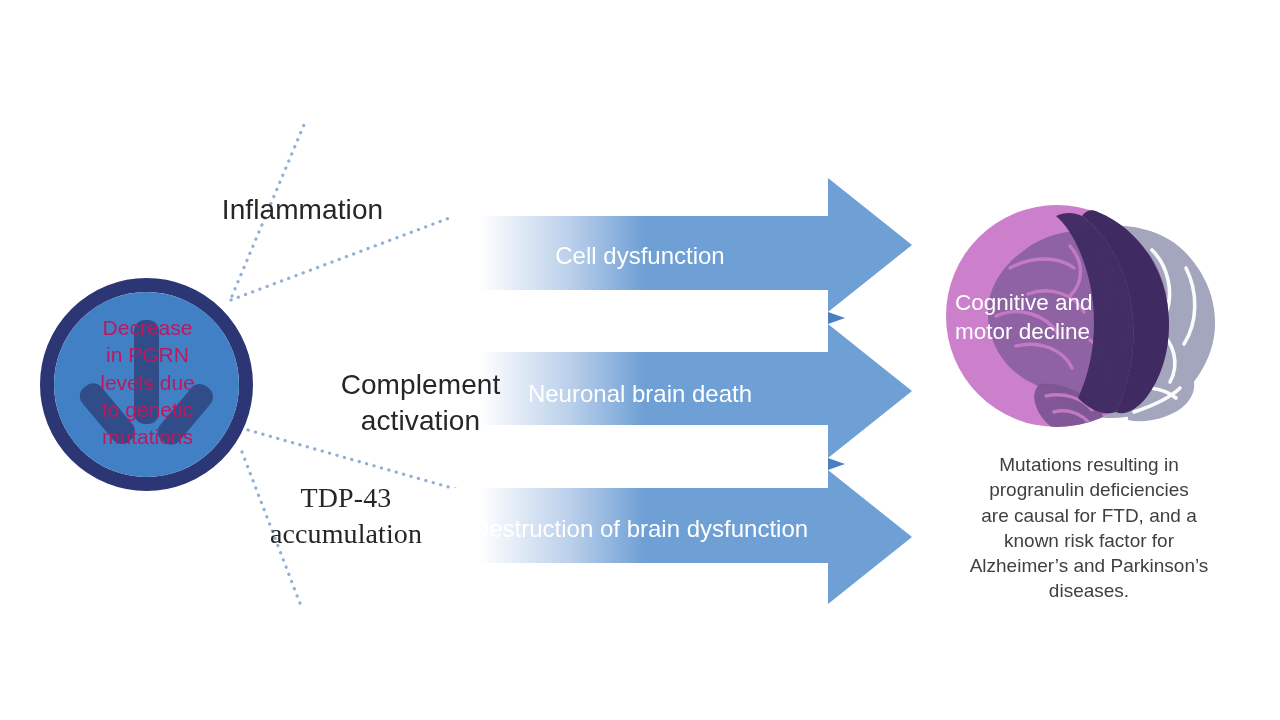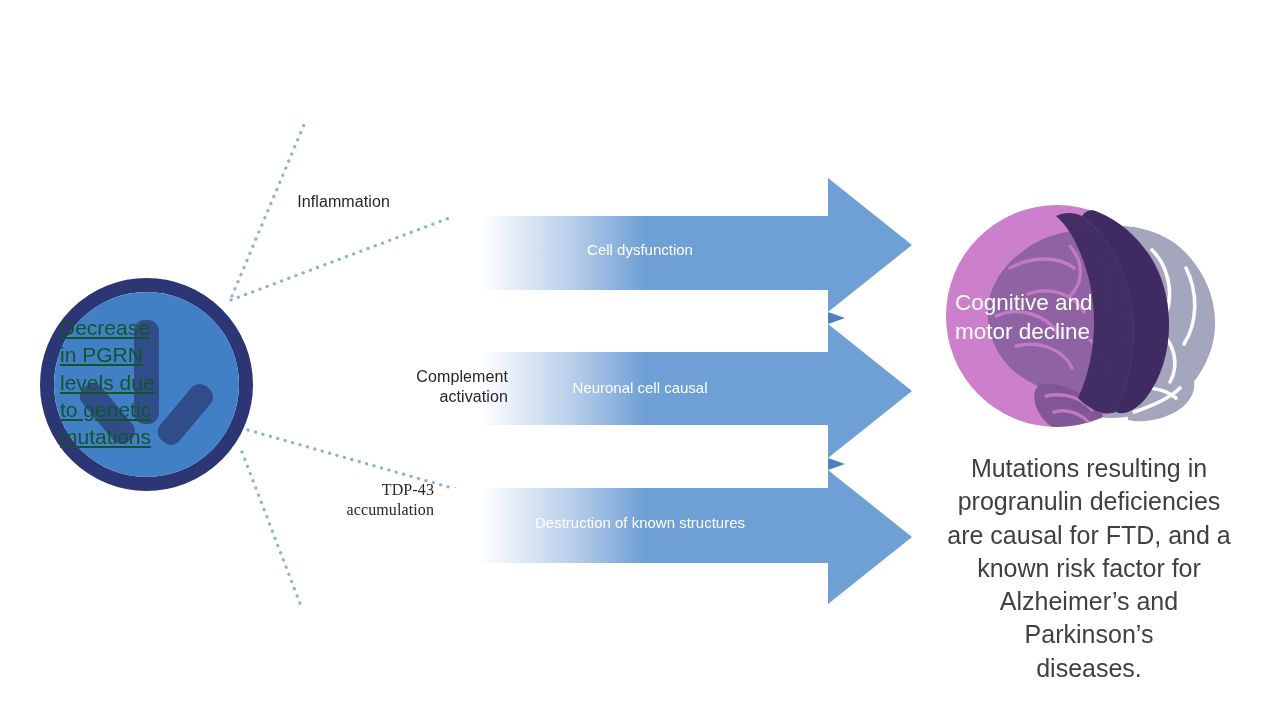--- a/index.html
+++ b/index.html
@@ -12,54 +12,54 @@
   }
   #stage{position:relative;width:1280px;height:720px;background:#fff;}
 
   
   #art{position:absolute;left:0;top:0;width:1280px;height:720px;}
 
   
   .lbl{
     position:absolute;
     color:#262626;
-    font-size:16px;
+    font-size:28px;
     line-height:1.28;
-    text-align:right;
+    text-align:center;
     white-space:pre-line;
     letter-spacing:.1px;
   }
   .arrow-txt{
     position:absolute;
     color:#ffffff;
-    font-size:15px;
+    font-size:24px;
     line-height:1.25;
     text-align:center;
     white-space:nowrap;
   }
   .circle-txt{
     position:absolute;
-    color:#14532d;
+    color:#be185d;
     font-size:21px;
     line-height:1.3;
-    white-space:pre-line;
-    text-decoration:underline;
+    text-align:center;
+    white-space:pre-line;
   }
   .brain-txt{
     position:absolute;
     color:#ffffff;
     font-size:22.5px;
     line-height:1.3;
     text-align:left;
     white-space:pre-line;
   }
   .caption{
     position:absolute;
     color:#404040;
-    font-size:25px;
+    font-size:19px;
     line-height:1.33;
     text-align:center;
     white-space:pre-line;
   }
 </style>
 </head>
 <body>
 
 <div id="stage">
 
@@ -199,23 +199,23 @@
 
 
   <div class="lbl" style="left:333px;top:367px;width:175px;">Complement
 activation</div>
 
   <div class="lbl" style="left:258px;top:480px;width:176px;font-family:Liberation Serif, serif;">TDP-43
 accumulation</div>
 
   <div class="arrow-txt" style="left:452px;top:241px;width:376px;">Cell dysfunction</div>
 
-  <div class="arrow-txt" style="left:452px;top:379px;width:376px;">Neuronal cell causal</div>
-
-  <div class="arrow-txt" style="left:452px;top:514px;width:376px;">Destruction of known structures</div>
+  <div class="arrow-txt" style="left:452px;top:379px;width:376px;">Neuronal brain death</div>
+
+  <div class="arrow-txt" style="left:452px;top:514px;width:376px;">Destruction of brain dysfunction</div>
 
   <div class="brain-txt" style="left:955px;top:288px;width:210px;">Cognitive and
 motor decline</div>
 
   <div class="caption" style="left:940px;top:452px;width:298px;">Mutations resulting in
 progranulin deficiencies
 are causal for FTD, and a
 known risk factor for
 Alzheimer’s and Parkinson’s
 diseases.</div>

